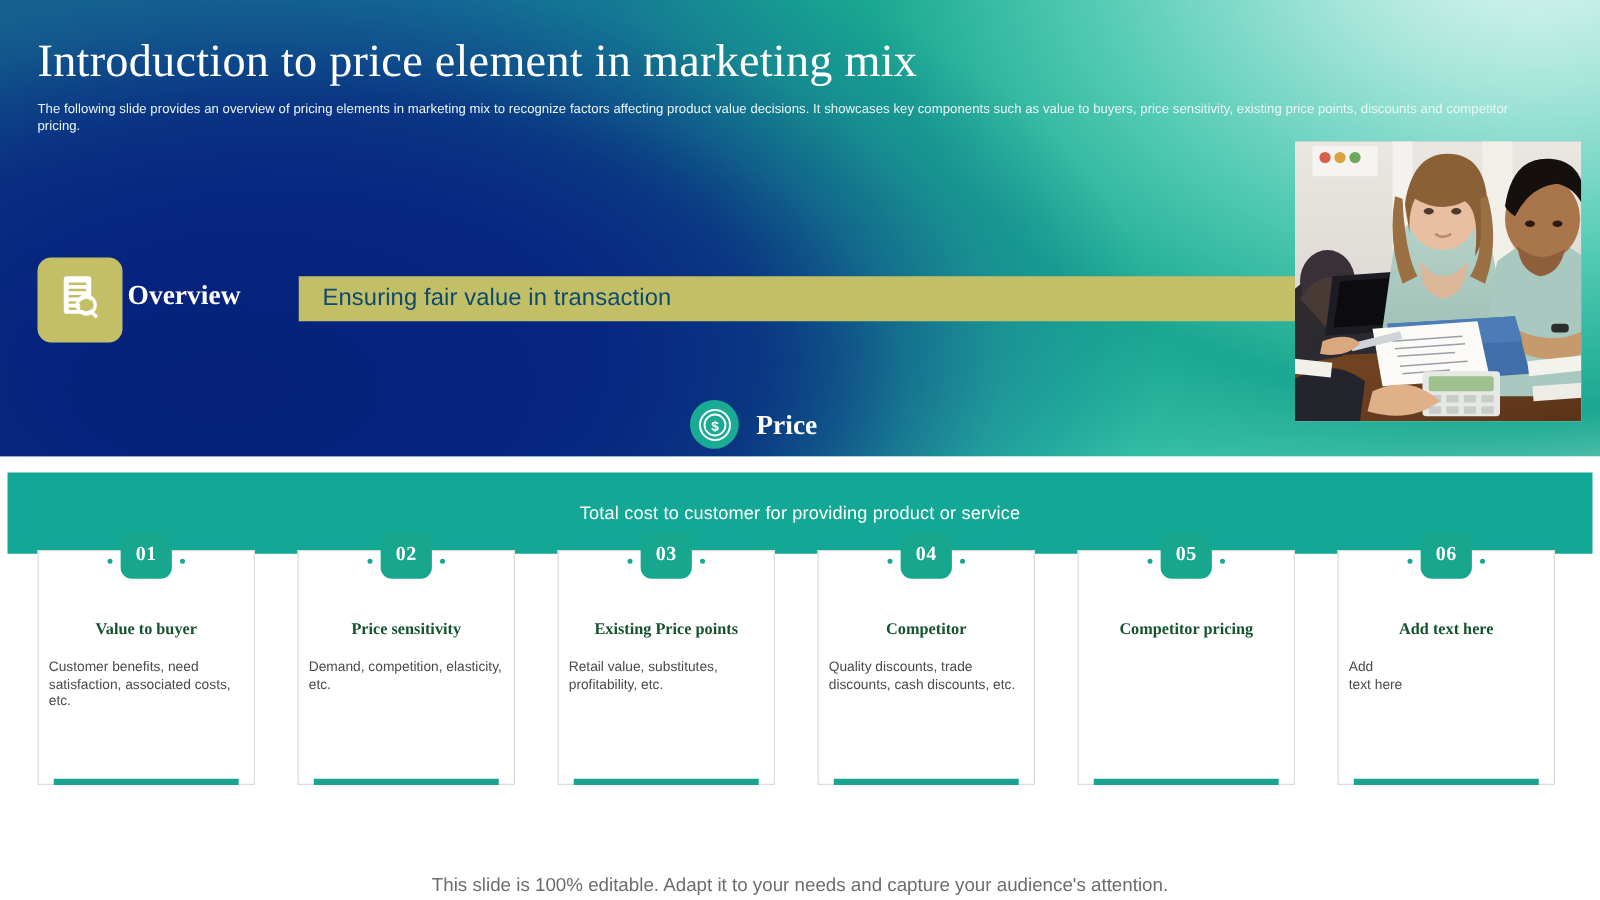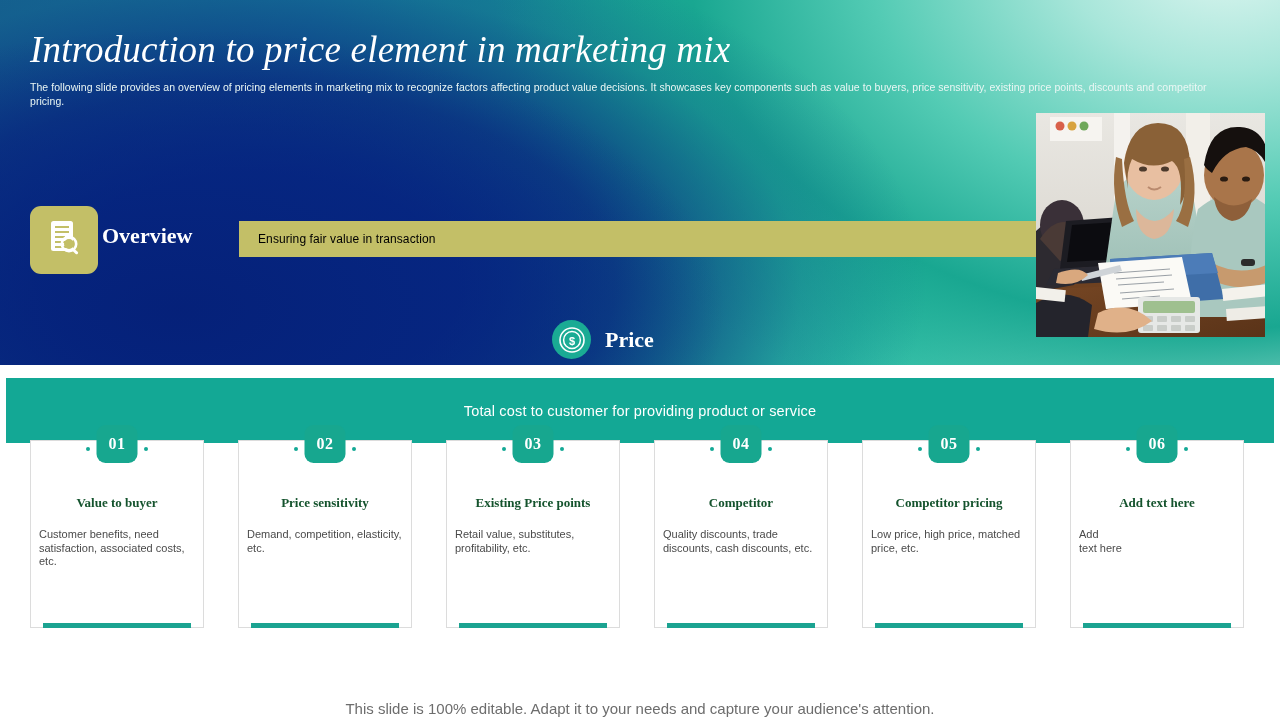--- a/index.html
+++ b/index.html
@@ -22,21 +22,21 @@
   }
   .hero-tint {
     position: absolute; inset: 0;
     background: radial-gradient(ellipse 700px 360px at 14% 85%, rgba(5,32,120,0.92) 0%, rgba(6,35,125,0.55) 45%, rgba(6,40,125,0) 78%);
   }
 
   .title {
     position: absolute; left: 30px; top: 28px;
     font-family: "Liberation Serif", serif;
     font-size: 37px; font-weight: 400; color: #ffffff;
-    letter-spacing: .2px; white-space: nowrap; font-style: italic;
+    letter-spacing: .2px; white-space: nowrap;
   }
   .subtitle {
     position: absolute; left: 30px; top: 81px; width: 1198px;
     font-size: 10.5px; line-height: 13.5px; color: #eaf7f4;
     letter-spacing: .05px;
   }
 
   
   .ov-icon {
     position: absolute; left: 30px; top: 206px; width: 68px; height: 68px;
@@ -47,21 +47,21 @@
     position: absolute; left: 102px; top: 223px;
     font-family: "Liberation Serif", serif; font-weight: bold;
     font-size: 22px; color: #ffffff;
   }
   .ov-bar {
     position: absolute; left: 239px; top: 221px; width: 797px; height: 36px;
     background: #c3bf67;
     display: flex; align-items: center;
   }
   .ov-bar-text {
-    margin-left: 19px; font-size: 12px; color: #000000; letter-spacing: .1px;
+    margin-left: 19px; font-size: 19px; color: #0c4a6e; letter-spacing: .1px;
   }
 
   
   .photo {
     position: absolute; left: 1036px; top: 113px; width: 229px; height: 224px;
     overflow: hidden; background: #b9c6cb;
   }
 
   
   .price-wrap {
@@ -321,21 +321,20 @@
     </div>
 
     <div class="card">
       <div class="card-box"></div>
       <div class="dot-l"></div>
       <div class="dot-r"></div>
       <div class="card-badge">
           <span>05</span>
         </div>
       <div class="card-title">Competitor pricing</div>
-      <div class="card-desc">Low price, high price, matched price, etc.</div>
       <div class="card-bar"></div>
     </div>
 
     <div class="card">
       <div class="card-box"></div>
       <div class="dot-l"></div>
       <div class="dot-r"></div>
       <div class="card-badge">
           <span>06</span>
         </div>

